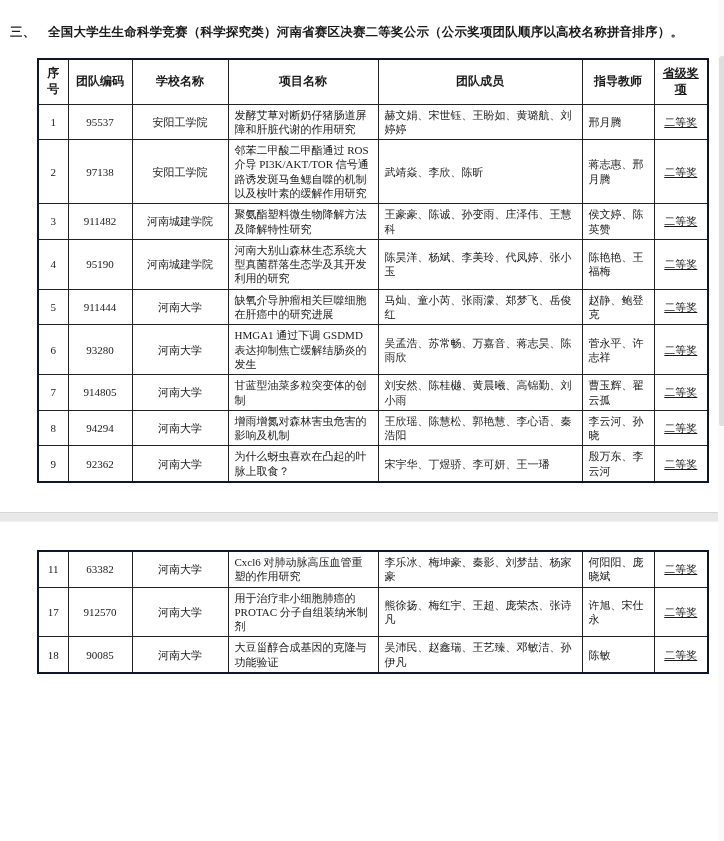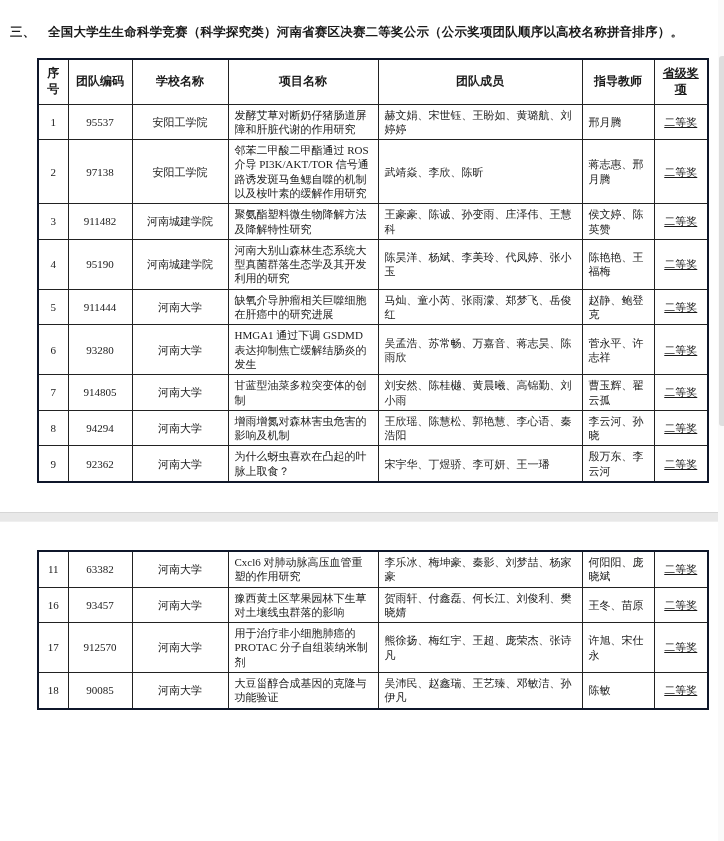--- a/index.html
+++ b/index.html
@@ -218,29 +218,20 @@
         <tr>
           <td class="col-no">11</td>
           <td class="col-code">63382</td>
           <td class="col-school">河南大学</td>
           <td class="col-project">Cxcl6 对肺动脉高压血管重塑的作用研究</td>
           <td class="col-members">李乐冰、梅坤豪、秦影、刘梦喆、杨家豪</td>
           <td class="col-teachers">何阳阳、庞晓斌</td>
           <td class="col-award">二等奖</td>
         </tr>
         <tr>
-          <td class="col-no">16</td>
-          <td class="col-code">93457</td>
-          <td class="col-school">河南大学</td>
-          <td class="col-project">豫西黄土区苹果园林下生草对土壤线虫群落的影响</td>
-          <td class="col-members">贺雨轩、付鑫磊、何长江、刘俊利、樊晓婧</td>
-          <td class="col-teachers">王冬、苗原</td>
-          <td class="col-award">二等奖</td>
-        </tr>
-        <tr>
           <td class="col-no">17</td>
           <td class="col-code">912570</td>
           <td class="col-school">河南大学</td>
           <td class="col-project">用于治疗非小细胞肺癌的 PROTAC 分子自组装纳米制剂</td>
           <td class="col-members">熊徐扬、梅红宇、王超、庞荣杰、张诗凡</td>
           <td class="col-teachers">许旭、宋仕永</td>
           <td class="col-award">二等奖</td>
         </tr>
         <tr>
           <td class="col-no">18</td>

